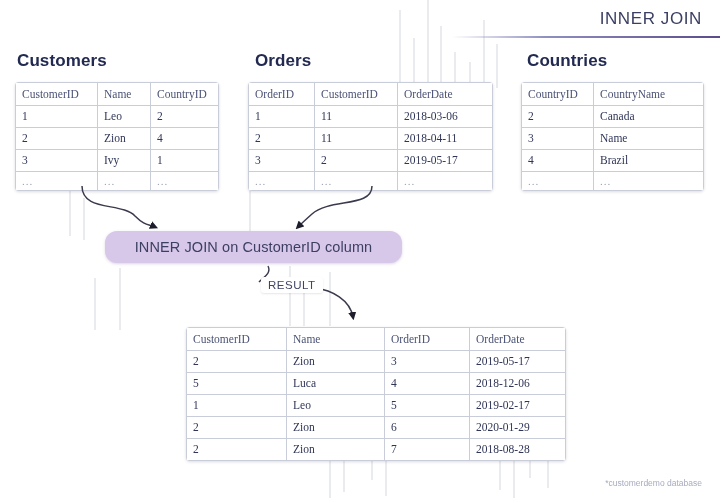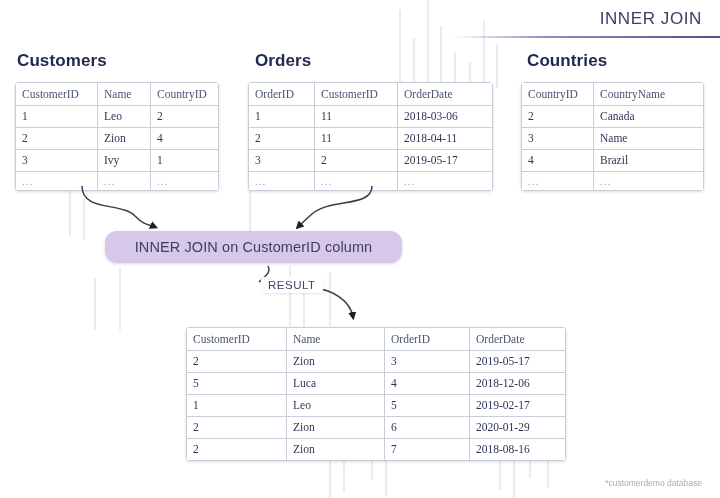--- a/index.html
+++ b/index.html
@@ -333,21 +333,21 @@
       <tr>
         <td>2</td>
         <td>Zion</td>
         <td>6</td>
         <td>2020-01-29</td>
       </tr>
       <tr>
         <td>2</td>
         <td>Zion</td>
         <td>7</td>
-        <td>2018-08-16</td>
+        <td>2018-08-28</td>
       </tr>
     </tbody>
   </table>
 
   <svg class="arrows" viewBox="0 0 720 498">
     <defs>
       <marker id="ah" viewBox="0 0 10 10" refX="6" refY="5" markerWidth="5.5" markerHeight="5.5" orient="auto-start-reverse">
         <path d="M 0 0 L 10 5 L 0 10 z" fill="#1d1d2e"></path>
       </marker>
     </defs>

